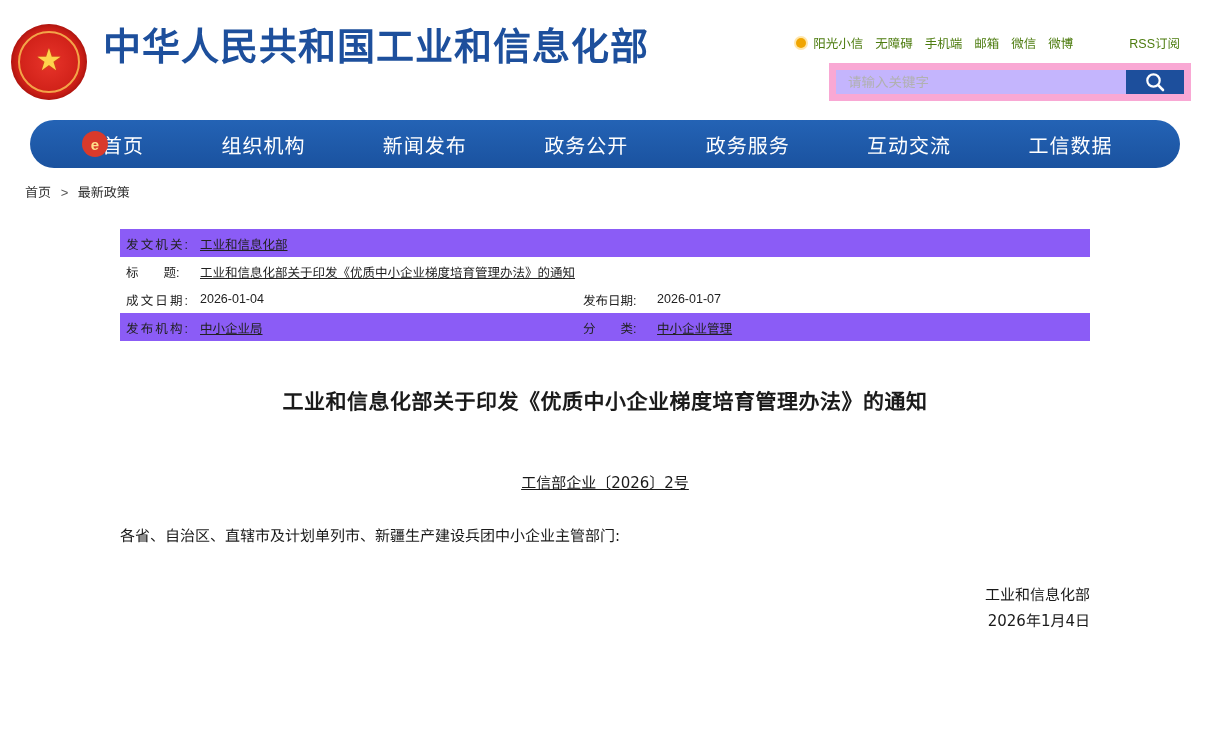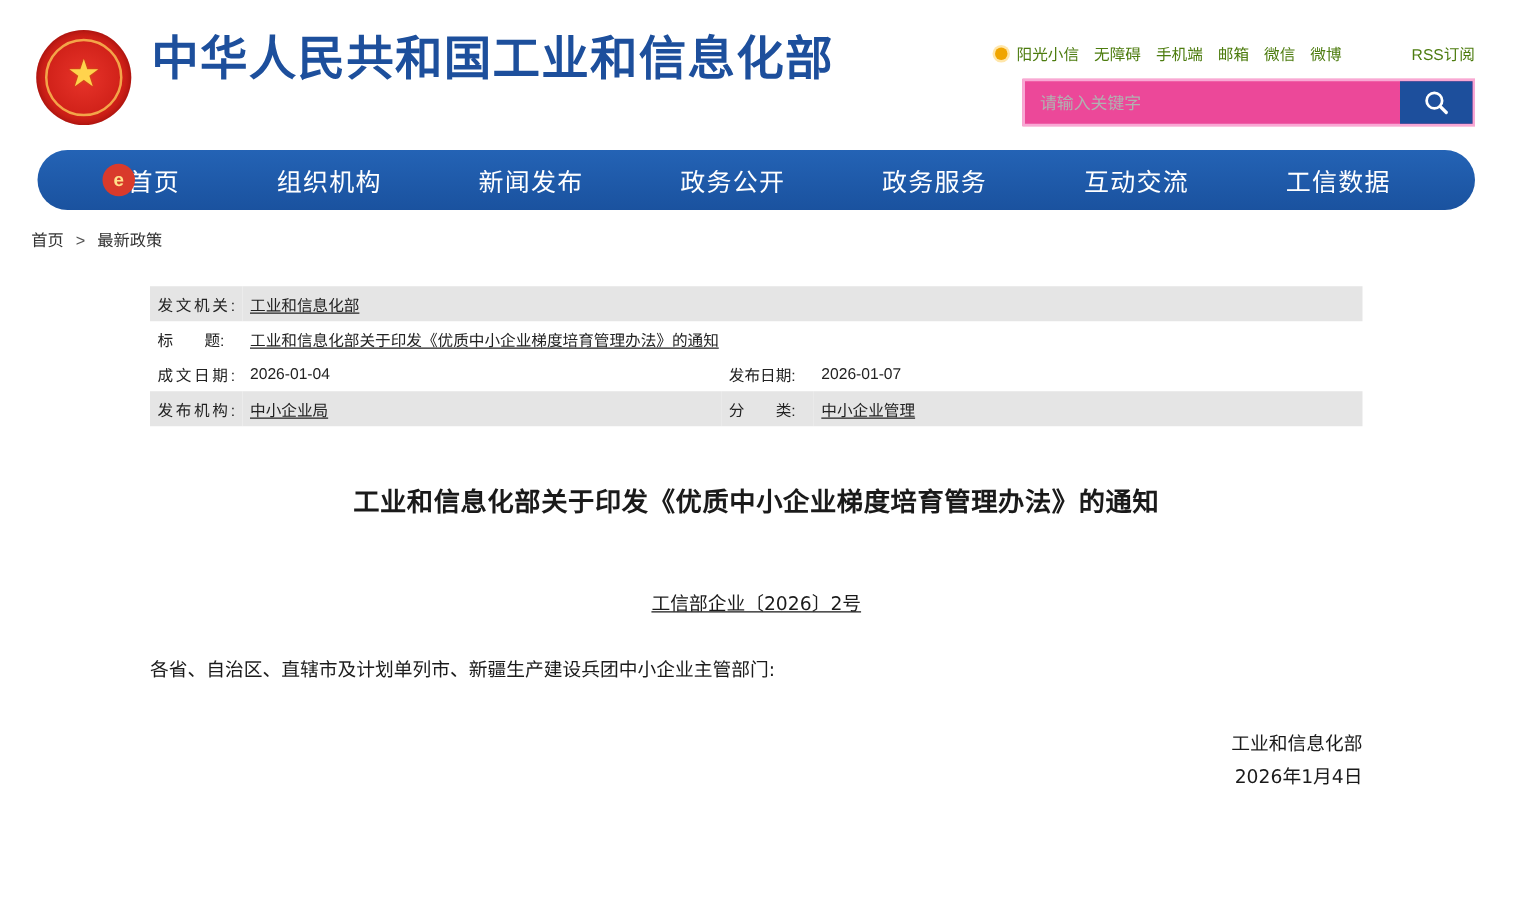--- a/index.html
+++ b/index.html
@@ -15,21 +15,21 @@
 
   
   .header {
     position: relative;
     width: 1210px;
     height: 120px;
     background: #ffffff;
   }
   .logo-area {
     position: absolute;
-    left: 29px;
+    left: 11px;
     top: 22px;
     display: flex;
     align-items: flex-start;
   }
   .emblem {
     width: 76px;
     height: 76px;
     border-radius: 50%;
     background: radial-gradient(circle at 50% 50%, #e8342a 0%, #cf2018 60%, #a4140d 100%);
     position: relative;
@@ -111,27 +111,27 @@
     color: #4d7c0f;
     text-decoration: none;
     margin-right: 12px;
     white-space: nowrap;
   }
   .top-links a:last-child { margin-right: 0; margin-left: 44px; }
 
   
   .search-box {
     position: absolute;
-    right: 30px;
+    right: 19px;
     top: 63px;
     width: 362px;
     height: 38px;
-    border: 2px solid #f9a8d4;
-    display: flex;
-    background: #ec4899;
+    border: 7px solid #f9a8d4;
+    display: flex;
+    background: #c4b5fd;
   }
   .search-input {
     flex: 1 1 auto;
     border: none;
     outline: none;
     padding: 0 12px;
     font-size: 13.5px;
     color: #333;
     font-family: "Liberation Sans", sans-serif;
     background: transparent;
@@ -206,21 +206,21 @@
     padding: 0 120px;
     margin-top: 28px;
   }
   .meta-table {
     width: 970px;
     border-collapse: collapse;
     font-size: 12.5px;
     color: #222;
   }
   .meta-table tr { height: 28px; }
-  .meta-table tr.shade td { background: #e5e5e5; }
+  .meta-table tr.shade td { background: #8b5cf6; }
   .meta-table td {
     padding: 4px 6px;
     vertical-align: middle;
     border: none;
   }
   .meta-label {
     width: 74px;
     text-align: justify;
     text-align-last: justify;
     color: #222;

